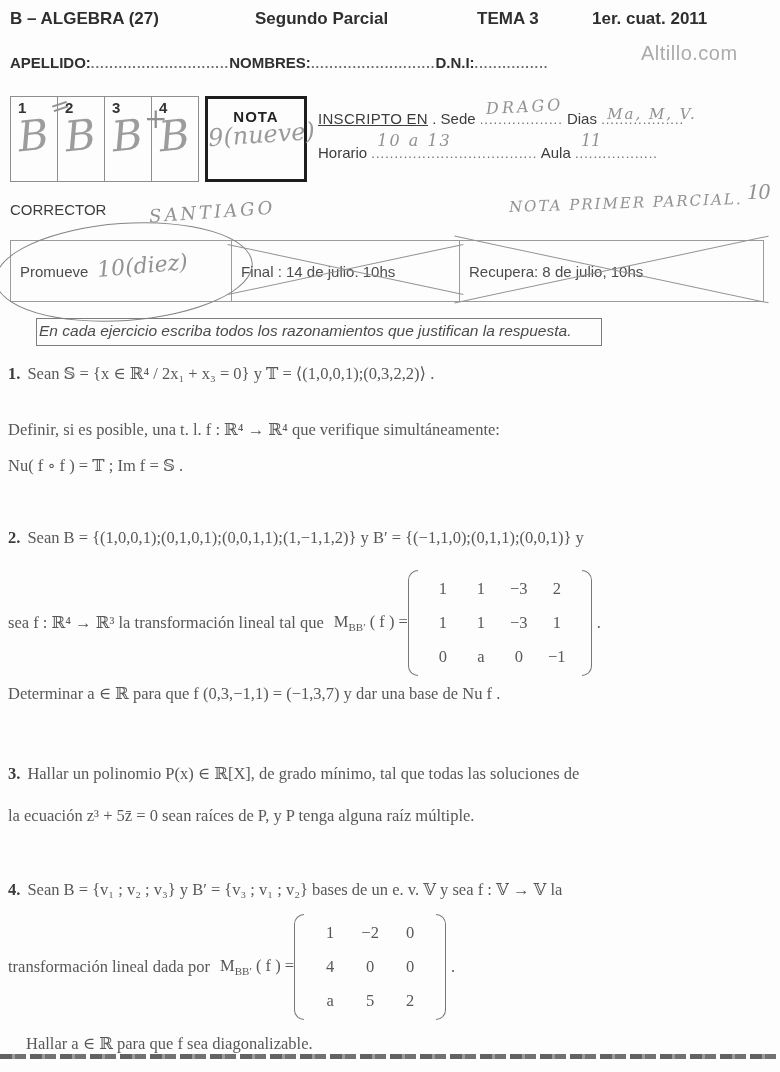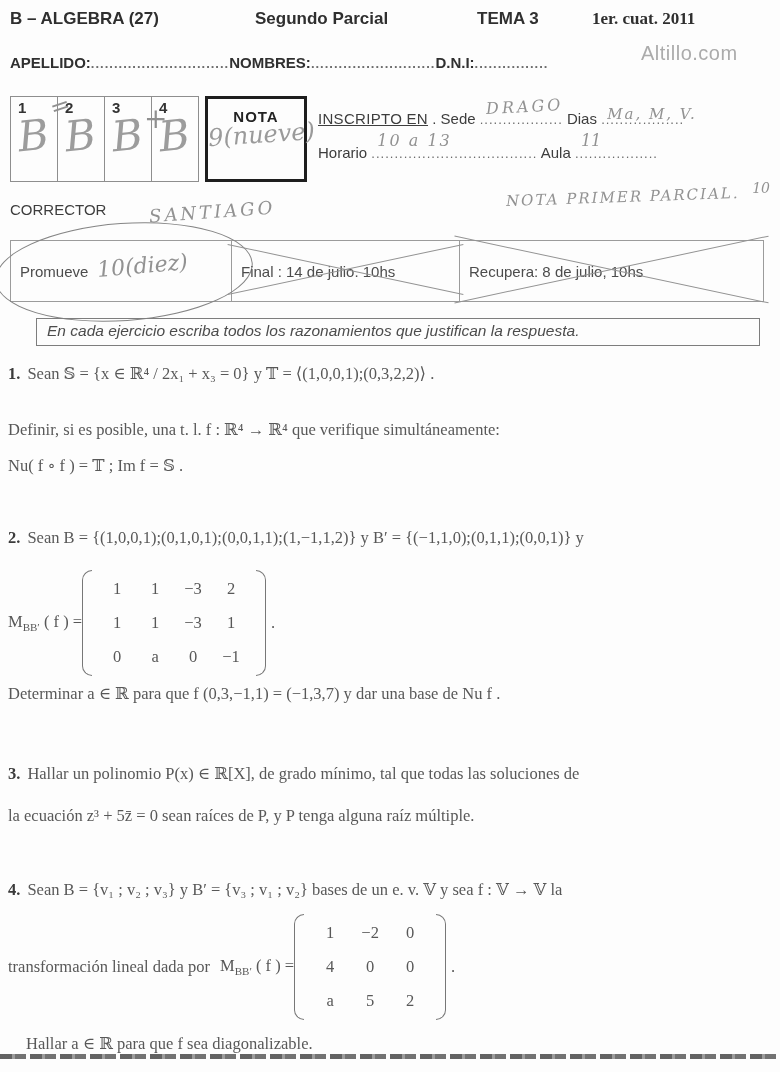--- a/index.html
+++ b/index.html
@@ -1,21 +1,21 @@
 <!DOCTYPE html>
 <html><head>
 <meta charset="utf-8">
 <style>
   html,body {margin:0; padding:0; background:#e9e9e9;}
   .page {position:relative; width:780px; height:1072px; margin:0 auto; background:#fdfdfd;
          font-family:"Liberation Sans","DejaVu Sans",sans-serif; overflow:hidden;}
 
   
   .hdr span {position:absolute; top:9px; font-weight:bold; font-size:17px; color:#2f2f2f; white-space:nowrap;}
-  #h-course{left:10px;} #h-exam{left:255px;} #h-tema{left:477px;} #h-term{left:592px;font-family:Liberation Serif, serif;}
+  #h-course{left:10px;} #h-exam{left:255px;} #h-tema{left:477px;} #h-term{left:592px;}
 
   .name-row {position:absolute; left:10px; top:54px; width:768px; font-weight:bold; font-size:15px; color:#303030; white-space:nowrap;}
   .watermark {position:absolute; left:641px; top:42px; font-size:20px; color:#ababab; letter-spacing:.5px;}
 
   
   .grade {position:absolute; left:10px; top:96px; display:flex;}
   .gcell {width:48px; height:86px; border:1px solid #8e8e8e; margin-right:-1px; position:relative; box-sizing:border-box; background:#fdfdfd;}
   .gnum {font-size:15px; font-weight:bold; color:#333; padding:2px 0 0 7px; display:block;}
   .ghand {position:absolute; left:7px; top:14px; font-family:"DejaVu Serif",serif; font-style:italic; font-size:42px; color:#9c9c9c; transform:rotate(-6deg);}
   .gmark {position:absolute; color:#8f8f8f; font-family:"DejaVu Serif",serif; z-index:2;}
@@ -37,36 +37,36 @@
   #sede-val {letter-spacing:3px; font-size:16px; transform:rotate(-3deg); display:inline-block;}
   #dias-val {font-size:15px; letter-spacing:2px;margin-top:8px;}
   #hor-val {font-size:16px; letter-spacing:2px;}
   #aula-val {font-size:16px;}
 
   
   .corr {position:absolute; left:10px; top:198px; width:762px; font-size:15px; color:#3d3d3d;}
   #corr-name {margin-left:38px; font-size:18px; letter-spacing:3px; display:inline-block; transform:rotate(-4deg); position:relative; top:3px;}
   .npp {position:absolute; right:2px; top:-10px; white-space:nowrap;}
   #npp-label {font-size:15px; letter-spacing:2px; display:inline-block; transform:rotate(-2deg);}
-  #npp-val {font-size:14px; display:inline-block; margin-left:8px; position:relative; top:-9px;}
+  #npp-val {font-size:23px; display:inline-block; position:relative; top:-9px;font-family:Liberation Serif, serif;}
 
   
   .promo {position:absolute; left:10px; top:240px; width:754px; height:62px; border:1px solid #9b9b9b; display:flex; box-sizing:border-box; font-size:15px; color:#4c4c4c;}
   .pcell {position:relative; display:flex; align-items:center; padding-left:9px; box-sizing:border-box;}
   .pc1 {width:221px; border-right:1px solid #9b9b9b;}
   .pc2 {width:228px; border-right:1px solid #9b9b9b;}
   .pc3 {flex:1;}
   #prom-val {position:absolute; left:86px; top:12px; font-size:22px; transform:rotate(-5deg); white-space:nowrap;}
   .ellipse {position:absolute; left:-16px; top:-18px; width:256px; height:96px; border:1.6px solid #858585; border-radius:50%; transform:rotate(-4deg); pointer-events:none;}
   .cross {position:absolute; left:-3%; width:106%; border-top:1.3px solid #939393;}
   .x1 {top:46%; transform:rotate(12deg);}
   .x2 {top:46%; transform:rotate(-12deg);}
 
   
-  .instr {position:absolute; left:36px; top:318px; width:724px; border:1px solid #7d7d7d; box-sizing:border-box; padding:3px 10px 5px; font-style:italic; font-size:15.5px; color:#4c4c4c;}
+  .instr {position:absolute; left:36px; top:318px; width:566px; border:1px solid #7d7d7d; box-sizing:border-box; padding:3px 2px 5px; font-style:italic; font-size:15.5px; color:#4c4c4c;}
 
   
   .exwrap {position:absolute; left:8px; top:360px; width:770px; height:712px;
            font-family:"Liberation Serif","DejaVu Serif","DejaVu Sans",serif; font-size:16.5px; color:#585858;}
   .exline {position:absolute; left:0; white-space:nowrap;}
   .exnum {font-weight:bold; color:#3b3b3b; margin-right:7px;}
   .mline {display:flex; align-items:center;}
   .mpre {margin-right:10px;}
   .mname {white-space:nowrap; }
   sub {font-size:11px;}
@@ -181,20 +181,21 @@
     <div class="exline" id="ex1-l1">
       <span class="exnum">1.</span><span>Sean  𝕊 = {x ∈ ℝ⁴ / 2x₁ + x₃ = 0}   y   𝕋 = ⟨(1,0,0,1);(0,3,2,2)⟩ .</span>
     </div>
     <div class="exline" id="ex1-l2">Definir, si es posible, una t. l.  f : ℝ⁴ → ℝ⁴  que  verifique simultáneamente:</div>
     <div class="exline" id="ex1-l3">Nu( f ∘ f ) = 𝕋 ;   Im f = 𝕊 .</div>
 
     <div class="exline" id="ex2-l1">
       <span class="exnum">2.</span><span>Sean  B = {(1,0,0,1);(0,1,0,1);(0,0,1,1);(1,−1,1,2)}  y   B′ = {(−1,1,0);(0,1,1);(0,0,1)}  y</span>
     </div>
     <div class="exline mline" id="ex2-m">
+      <span class="mpre">sea  f : ℝ⁴ → ℝ³  la transformación lineal tal que</span>
       <span class="mname"><span>M</span><sub>BB′</sub> <span>( f ) =</span></span>
       <span class="matwrap">
         <span class="plp"></span>
         <span class="mgrid g4">
           <span>1</span>
           <span>1</span>
           <span>−3</span>
           <span>2</span>
           <span>1</span>
           <span>1</span>

